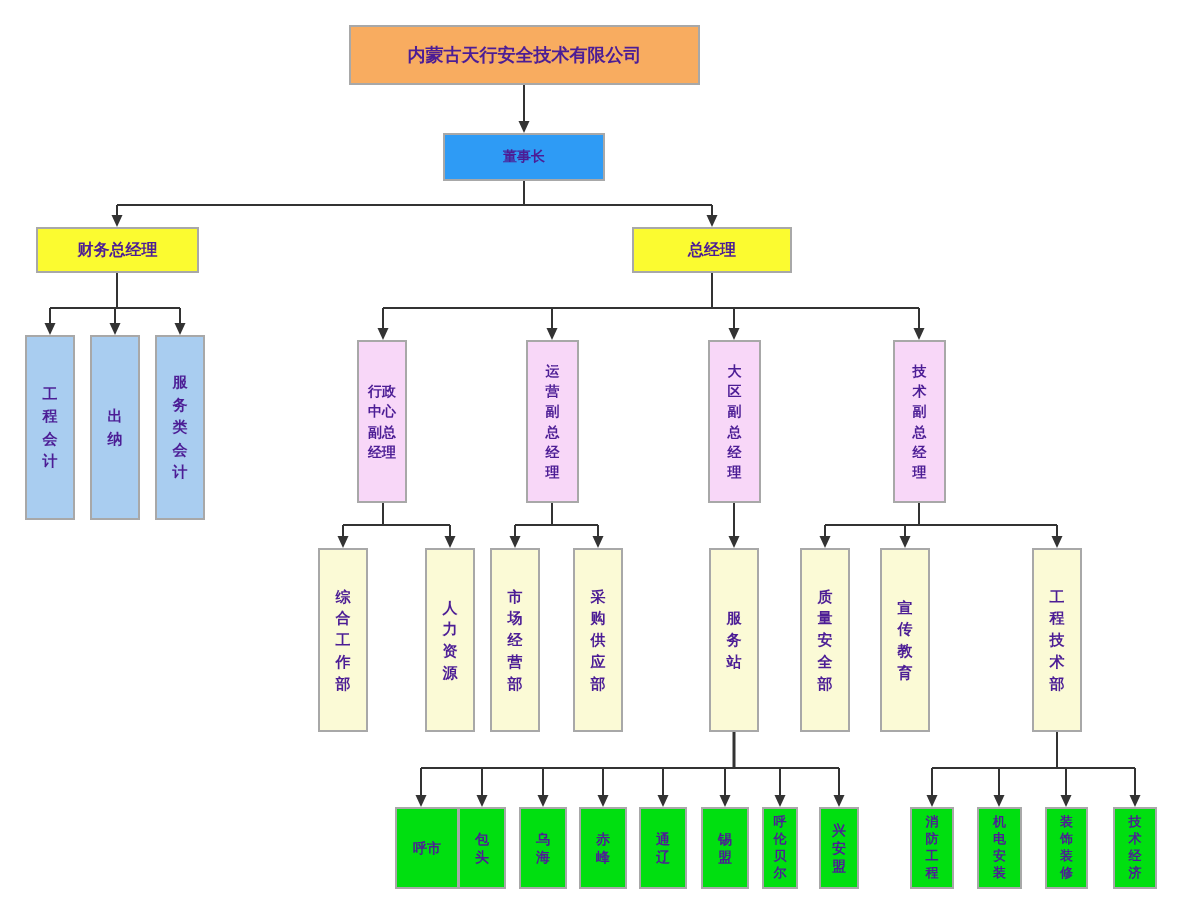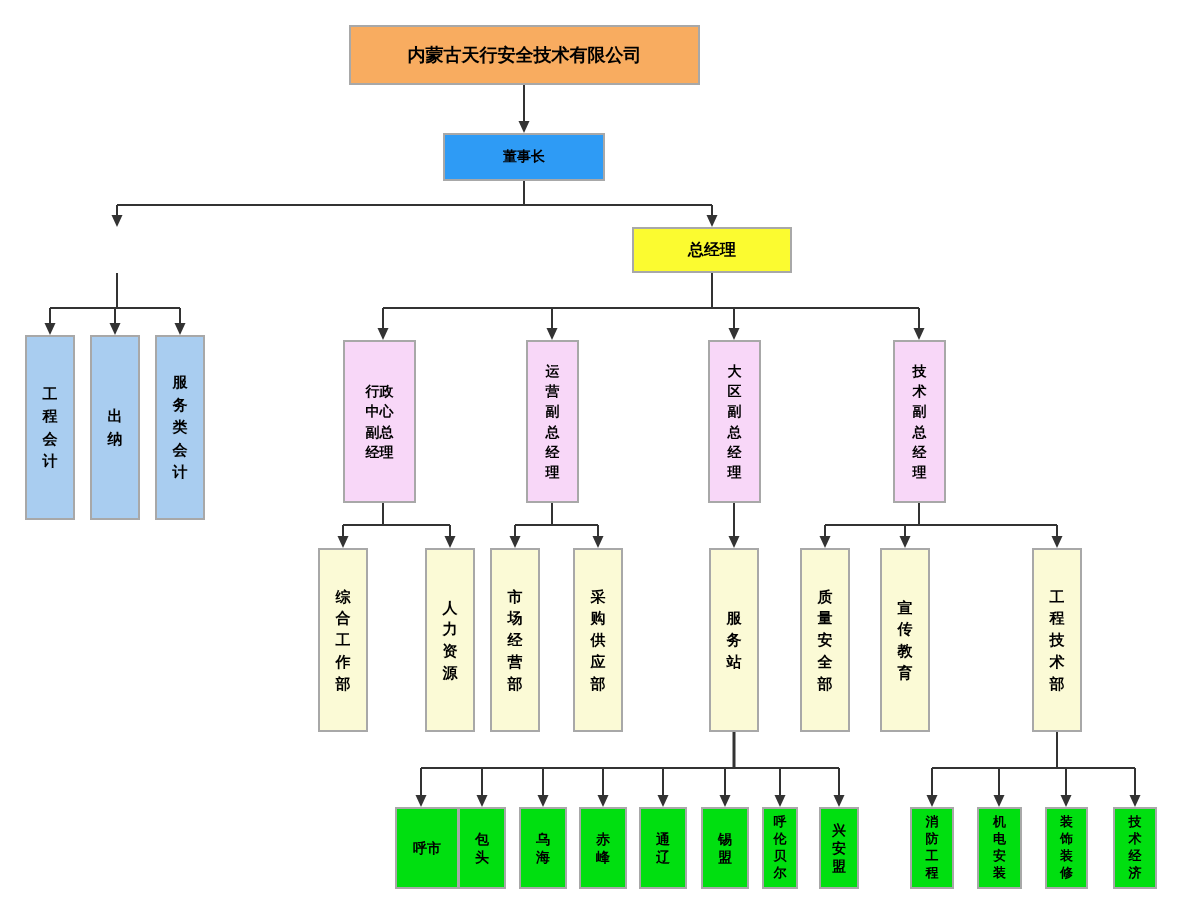--- a/index.html
+++ b/index.html
@@ -9,21 +9,21 @@
     background:#ffffff;
     font-family:"Liberation Sans","DejaVu Sans",sans-serif;
     overflow:hidden;
   }
   svg.wires{position:absolute;left:0;top:0;pointer-events:none;}
   .node{
     position:absolute;
     display:flex;align-items:center;justify-content:center;
     border:2px solid #a8a8a8;
     box-sizing:border-box;
-    font-weight:bold;color:#000000;
+    font-weight:bold;color:#4c1d95;
     text-align:center;
     cursor:default;
   }
   .node .lbl{white-space:pre-line;}
   .c-orange{background:#F8AC60;}
   .c-blue{background:#2E9BF5;}
   .c-yellow{background:#FBFB30;}
   .c-lblue{background:#A9CDF0;}
   .c-pink{background:#F8D7F8;}
   .c-cream{background:#FBFAD6;}
@@ -88,20 +88,23 @@
   </svg>
 
   <div class="node c-orange fs-18" style="left:349px;top:25px;width:351px;height:60px">
     <span class="lbl">内蒙古天行安全技术有限公司</span>
   </div>
 
   <div class="node c-blue fs-17" style="left:443px;top:133px;width:162px;height:48px">
     <span class="lbl">董事长</span>
   </div>
 
+  <div class="node c-yellow fs-16" style="left:36px;top:227px;width:163px;height:46px">
+    <span class="lbl">财务总经理</span>
+  </div>
   <div class="node c-yellow fs-16" style="left:632px;top:227px;width:160px;height:46px">
     <span class="lbl">总经理</span>
   </div>
 
   <div class="node c-lblue" style="left:25px;top:335px;width:50px;height:185px">
     <span class="lbl">工
 程
 会
 计</span>
   </div>
@@ -110,21 +113,21 @@
 纳</span>
   </div>
   <div class="node c-lblue" style="left:155px;top:335px;width:50px;height:185px">
     <span class="lbl">服
 务
 类
 会
 计</span>
   </div>
 
-  <div class="node c-pink" style="left:343px;top:340px;width:73px;height:163px">
+  <div class="node c-pink" style="left:357px;top:340px;width:50px;height:163px">
     <span class="lbl">行政
 中心
 副总
 经理</span>
   </div>
   <div class="node c-pink" style="left:526px;top:340px;width:53px;height:163px">
     <span class="lbl">运
 营
 副
 总

